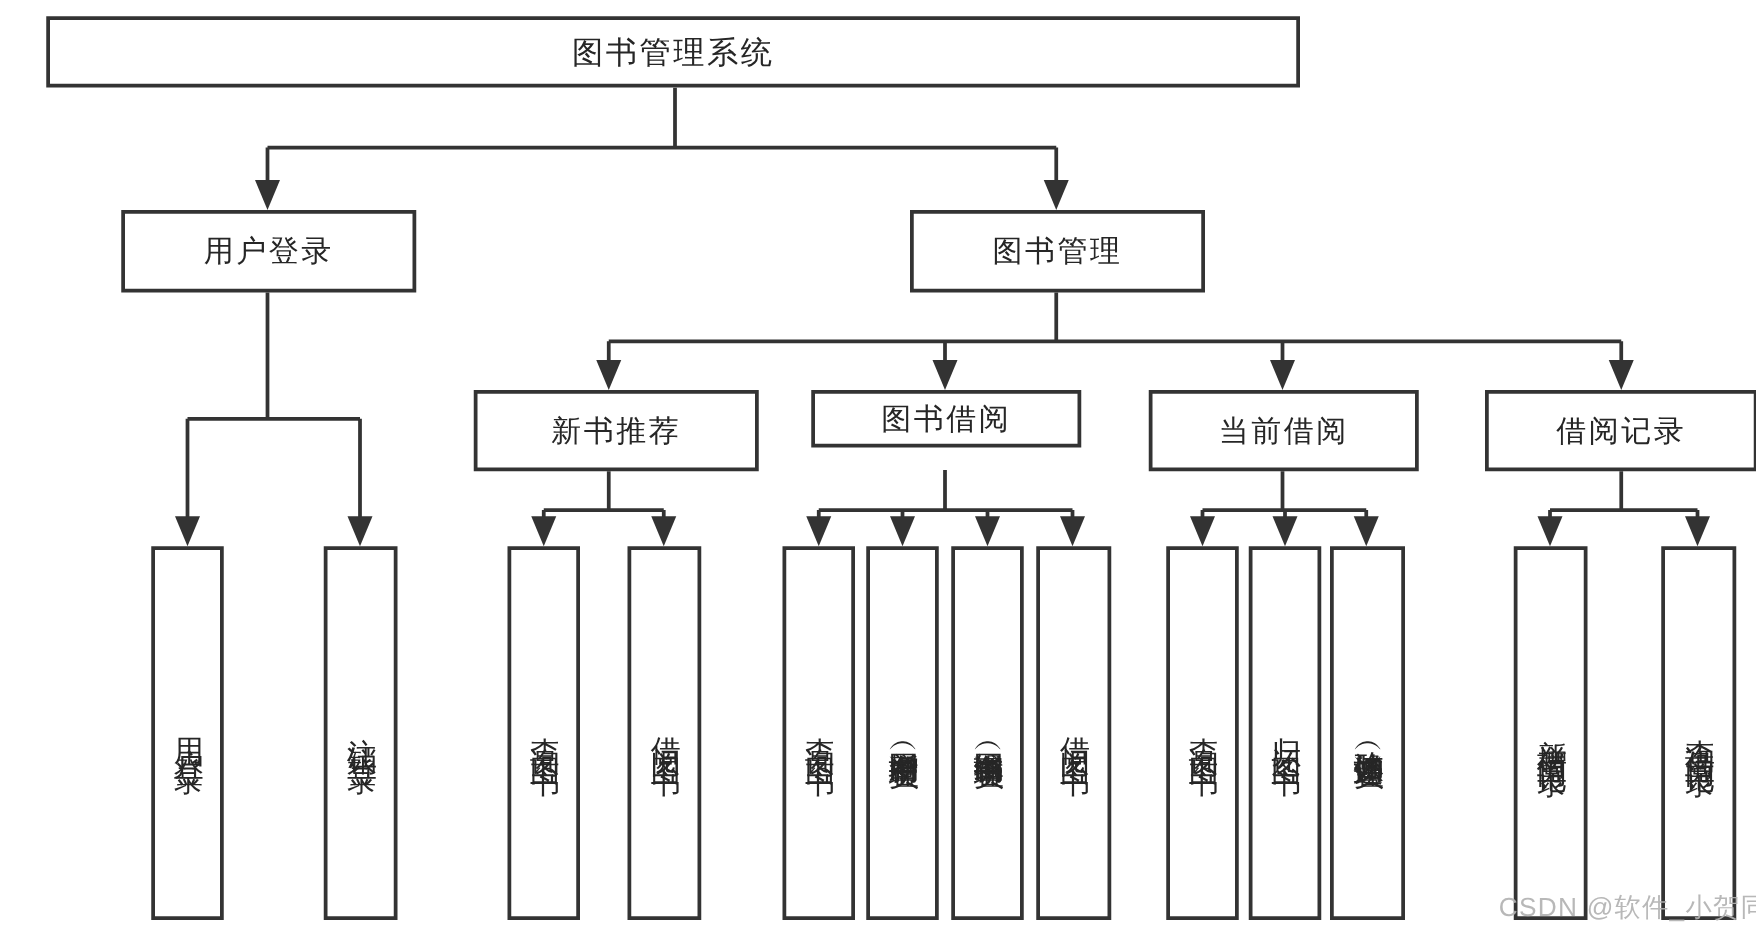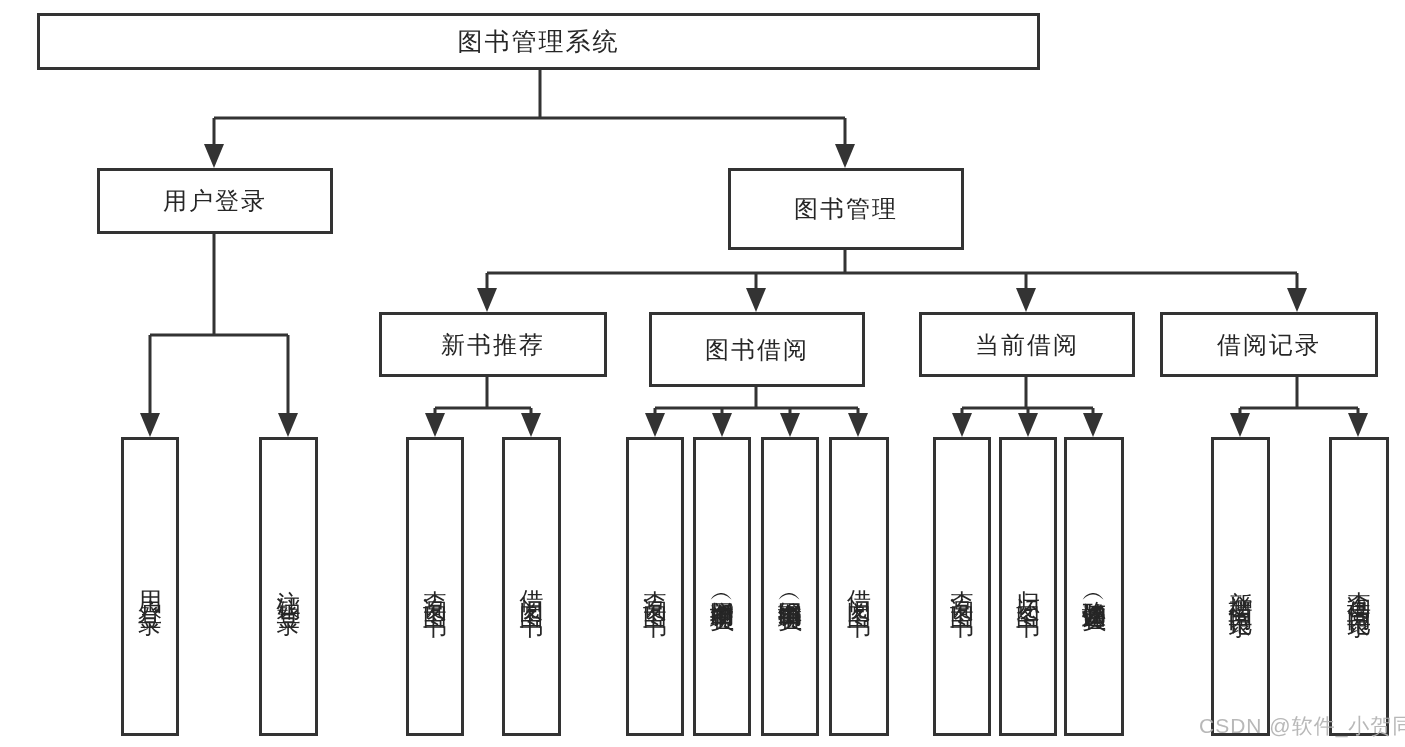--- a/index.html
+++ b/index.html
@@ -100,34 +100,34 @@
     </g>
   </svg>
 
   <div class="node root hbox" style="left:21px; top:13px; width:1003px; height:57px;">
     <span>图书管理系统</span>
   </div>
 
   <div class="node hbox" style="left:81px; top:168px; width:236px; height:66px;">
     <span>用户登录</span>
   </div>
-  <div class="node hbox" style="left:712px; top:168px; width:236px; height:82px;">
+  <div class="node hbox" style="left:712px; top:168px; width:236px; height:66px;">
     <span>图书管理</span>
   </div>
 
   <div class="node hbox" style="left:363px; top:312px; width:228px; height:65px;">
     <span>新书推荐</span>
   </div>
-  <div class="node hbox" style="left:633px; top:312px; width:216px; height:75px;">
+  <div class="node hbox" style="left:633px; top:312px; width:216px; height:46px;">
     <span>图书借阅</span>
   </div>
   <div class="node hbox" style="left:903px; top:312px; width:216px; height:65px;text-align:right;">
     <span>当前借阅</span>
   </div>
-  <div class="node hbox" style="left:1144px; top:312px; width:218px; height:65px;">
+  <div class="node hbox" style="left:1172px; top:312px; width:218px; height:65px;">
     <span>借阅记录</span>
   </div>
 
   <div class="node leaf" style="left:105px; top:437px; width:58px; height:299px;">
     <span class="sp-lg">用户登录</span>
   </div>
   <div class="node leaf" style="left:243px; top:437px; width:59px; height:299px;">
     <span class="sp-lg">注销登录</span>
   </div>
 

